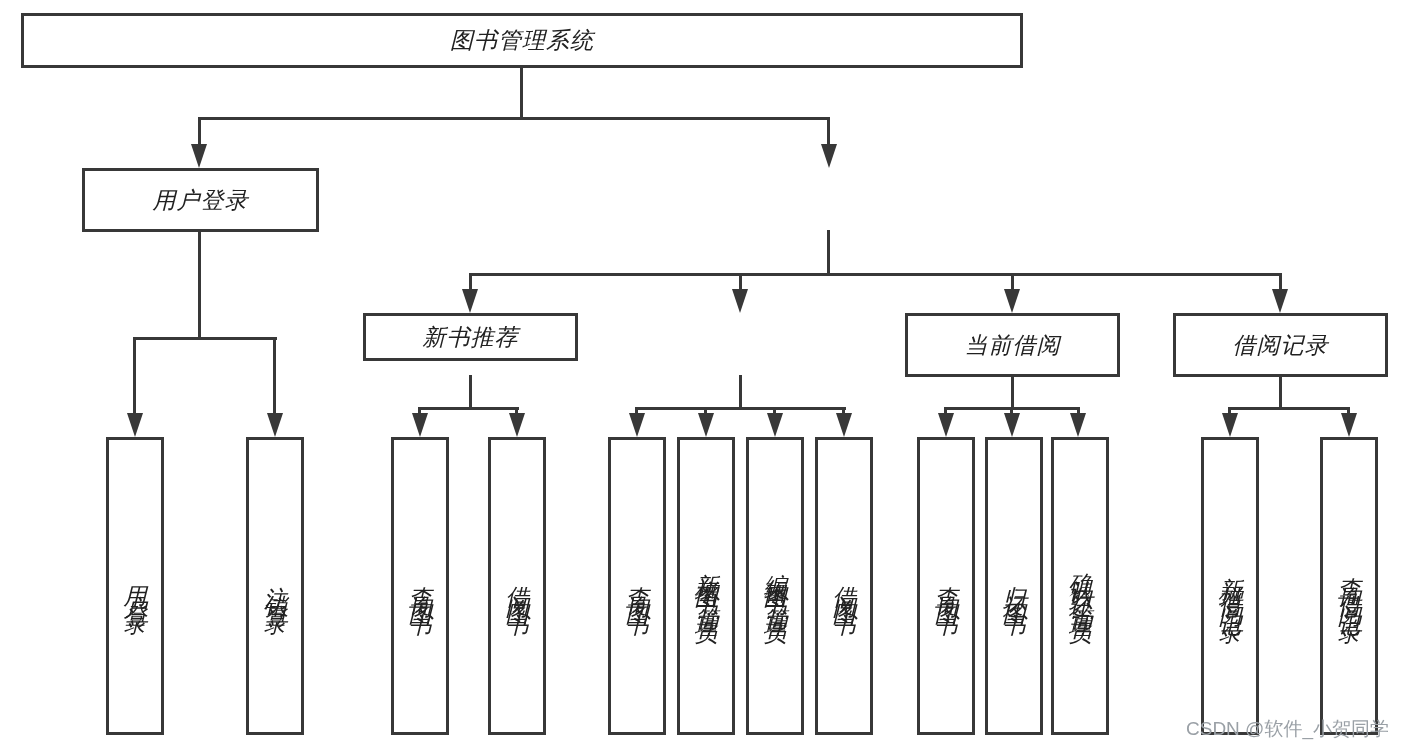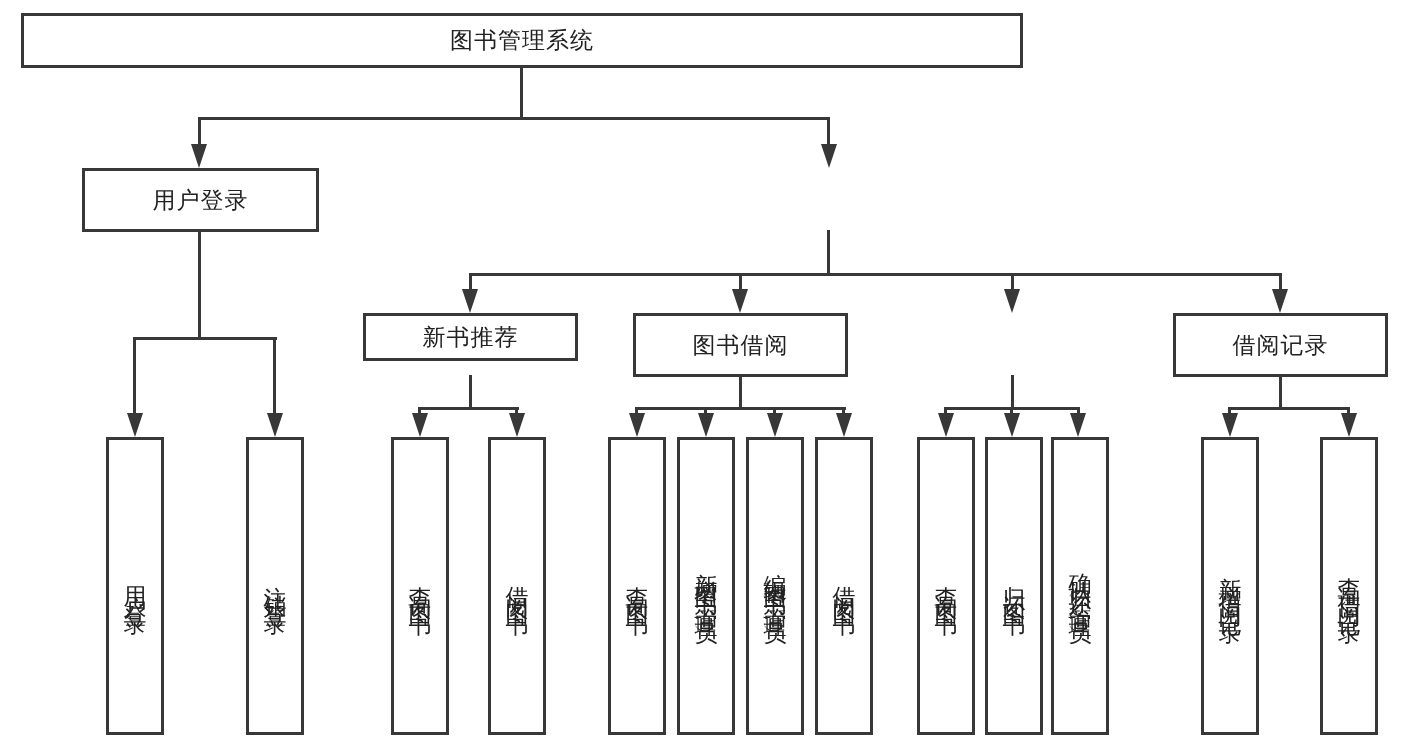--- a/index.html
+++ b/index.html
@@ -12,21 +12,21 @@
   html,body{margin:0;padding:0;background:var(--background);}
   .stage{
     position:relative;width:1405px;height:747px;background:var(--background);
     font-family:"Liberation Sans","DejaVu Sans",sans-serif;overflow:hidden;
     color:var(--text);
   }
   .box{
     position:absolute;background:var(--box_fill);
     border:3px solid var(--line);box-sizing:border-box;
     display:flex;align-items:center;justify-content:center;
-    text-align:center;line-height:1;
+    text-align:center;line-height:1;font-style:italic;
   }
   .hbox{font-size:23px;letter-spacing:1px;}
   .vbox{
     writing-mode:vertical-rl;text-orientation:mixed;
     font-size:23px;
   }
   .v4{letter-spacing:9px;}
   .v6{letter-spacing:9px;}
   .v9{letter-spacing:7px;}
   .line{position:absolute;background:var(--line);}
@@ -68,21 +68,21 @@
   <div class="line" style="left:469px;top:273px;width:3px;height:18px"></div>
   <div class="line" style="left:739px;top:273px;width:3px;height:18px"></div>
   <div class="line" style="left:1011px;top:273px;width:3px;height:18px"></div>
   <div class="line" style="left:1279px;top:273px;width:3px;height:18px"></div>
   <div class="arrow" style="left:462px;top:289px"></div>
   <div class="arrow" style="left:732px;top:289px"></div>
   <div class="arrow" style="left:1004px;top:289px"></div>
   <div class="arrow" style="left:1272px;top:289px"></div>
 
   <div class="box hbox" style="left:363px;top:313px;width:215px;height:48px">新书推荐</div>
-  <div class="box hbox" style="left:633px;top:313px;width:215px;height:64px">图书借阅</div>
+  <div class="box hbox" style="left:905px;top:313px;width:215px;height:64px">当前借阅</div>
   <div class="box hbox" style="left:1173px;top:313px;width:215px;height:64px">借阅记录</div>
 
   <div class="line" style="left:469px;top:375px;width:3px;height:32px"></div>
   <div class="line" style="left:418px;top:407px;width:101px;height:3px"></div>
   <div class="line" style="left:418px;top:407px;width:3px;height:8px"></div>
   <div class="line" style="left:515px;top:407px;width:3px;height:8px"></div>
   <div class="arrow" style="left:412px;top:413px"></div>
   <div class="arrow" style="left:509px;top:413px"></div>
 
   <div class="line" style="left:739px;top:375px;width:3px;height:32px"></div>
@@ -123,14 +123,15 @@
   <div class="box vbox v9" style="left:746px;top:437px;width:58px;height:298px">编辑图书（管理员）</div>
   <div class="box vbox v4" style="left:815px;top:437px;width:58px;height:298px">借阅图书</div>
 
   <div class="box vbox v4" style="left:917px;top:437px;width:58px;height:298px">查询图书</div>
   <div class="box vbox v4" style="left:985px;top:437px;width:58px;height:298px">归还图书</div>
   <div class="box vbox v9" style="left:1051px;top:437px;width:58px;height:298px">确认归还（管理员）</div>
 
   <div class="box vbox v6" style="left:1201px;top:437px;width:58px;height:298px">新增借阅记录</div>
   <div class="box vbox v6" style="left:1320px;top:437px;width:58px;height:298px">查询借阅记录</div>
 
+  <div class="watermark">CSDN @软件_小贺同学</div>
 
 </div>
 
 </body></html>

